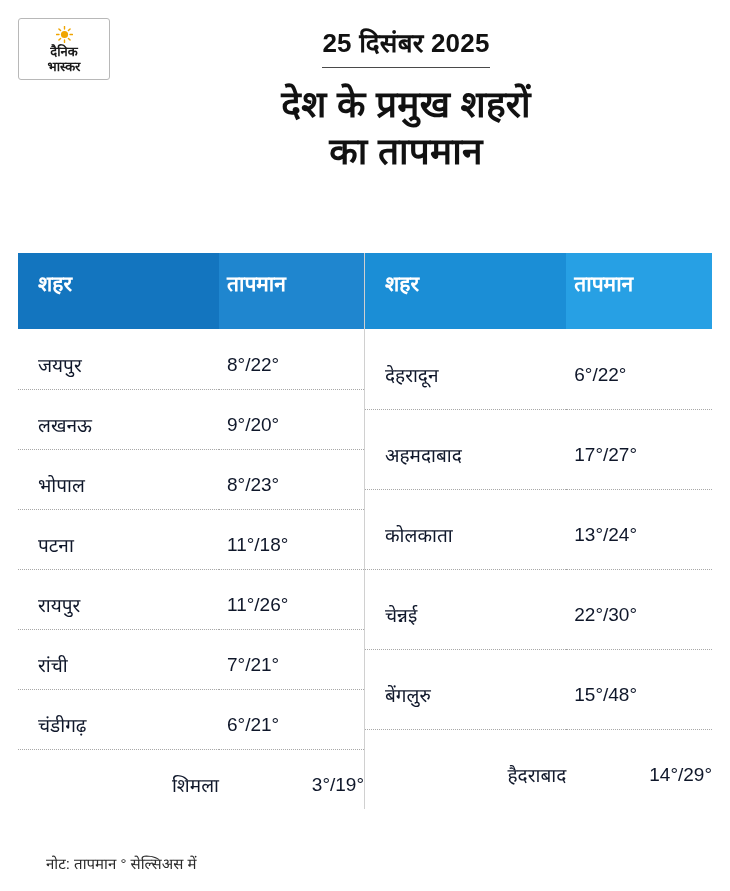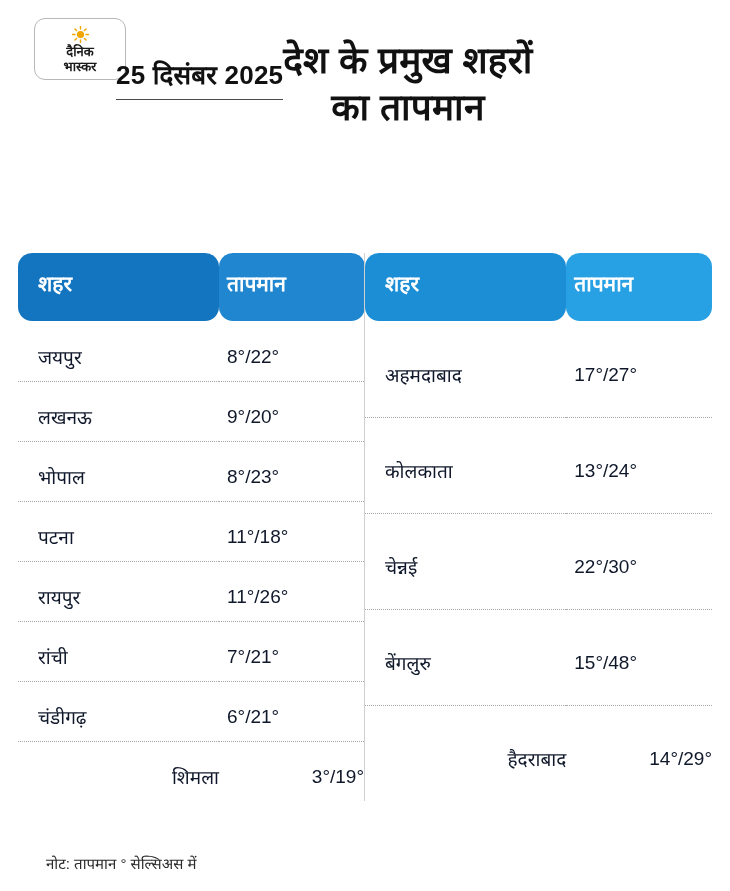--- a/index.html
+++ b/index.html
@@ -22,69 +22,68 @@
   .header {
     display: flex;
     align-items: flex-start;
     padding: 18px 18px 0 18px;
     height: 92px;
   }
   .logo {
     width: 92px;
     height: 62px;
     border: 1.5px solid #b8b8b8;
-    border-radius: 11px;
+    border-radius: 3px;
     display: flex;
     flex-direction: column;
     align-items: center;
     justify-content: center;
     flex: 0 0 auto;
     background: #fff;
     padding-top: 2px;
-    margin-left: 16px;
   }
   .logo-sun {
     width: 17px;
     height: 17px;
     position: relative;
     margin-bottom: 2px;
   }
   .logo-sun svg { display: block; }
   .logo-text {
     font-size: 13px;
     font-weight: 700;
     line-height: 1.08;
     text-align: center;
     color: #1a1a1a;
     letter-spacing: 0px;
   }
   .header-titles {
     flex: 1 1 auto;
     display: flex;
-    flex-direction: row;
+    flex-direction: column;
     align-items: center;
     margin-left: -10px;
   }
   .date-line {
     font-size: 26px;
     font-weight: 700;
     color: #111;
     padding-bottom: 7px;
     border-bottom: 1.5px solid #4a4a4a;
     display: inline-block;
     margin-top: 6px;
     letter-spacing: 0.2px;
   }
   .main-title {
     font-size: 37px;
     font-weight: 700;
     line-height: 1.28;
     text-align: center;
     color: #111;
-    margin-top: 19px;
+    margin-top: 13px;
     letter-spacing: 0.2px;
   }
 
   
   .table-wrap {
     position: absolute;
     left: 18px;
     right: 18px;
     top: 253px;
     display: flex;
@@ -94,24 +93,23 @@
     width: 50%;
     border-collapse: collapse;
     table-layout: fixed;
   }
   .tbl.left { border-right: 1px solid #d0d0d0; }
   .tbl th {
     color: #ffffff;
     font-size: 21px;
     font-weight: 700;
     text-align: left;
-    padding: 16px 0 24px 20px;
+    padding: 16px 0 32px 20px;
     height: 64px;
     vertical-align: middle;
-    border-radius: 14px;
   }
   .tbl.left th { background: #1375bf; }
   .tbl.left th.temp-col { background: #1f86cf; }
   .tbl.right th { background: #1b8ed6; }
   .tbl.right th.temp-col { background: #27a0e4; }
   .tbl th.temp-col { text-align: left; padding-left: 8px; }
   .tbl td {
     font-size: 19px;
     font-weight: 400;
     color: #0f172a;
@@ -226,20 +224,24 @@
           <col class="temp">
         </colgroup>
       <thead>
         <tr>
           <th>शहर</th>
           <th class="temp-col">तापमान</th>
         </tr>
       </thead>
       <tbody>
         <tr>
+          <td>देहरादून</td>
+          <td class="temp-col">6°/22°</td>
+        </tr>
+        <tr>
           <td>अहमदाबाद</td>
           <td class="temp-col">17°/27°</td>
         </tr>
         <tr>
           <td>कोलकाता</td>
           <td class="temp-col">13°/24°</td>
         </tr>
         <tr>
           <td>चेन्नई</td>
           <td class="temp-col">22°/30°</td>

